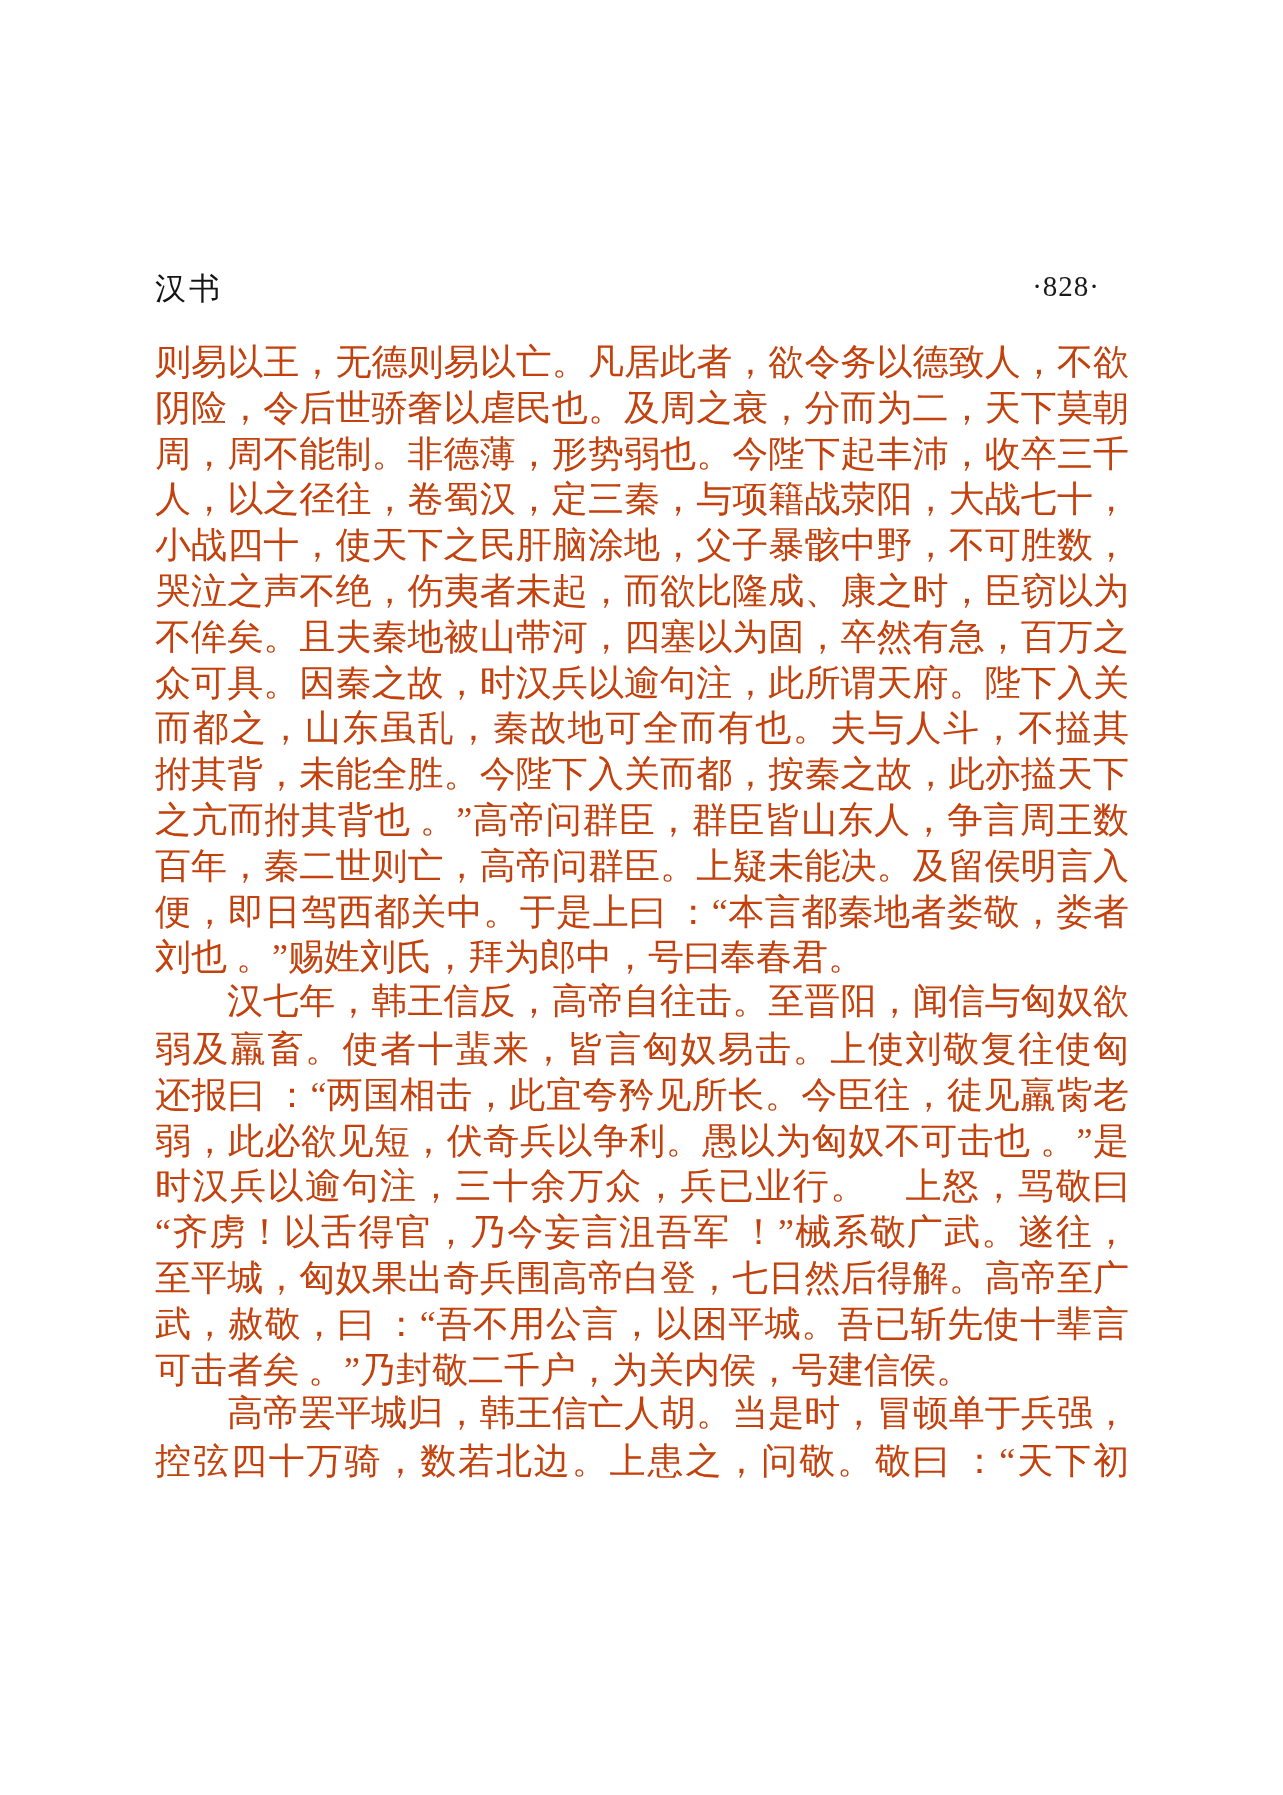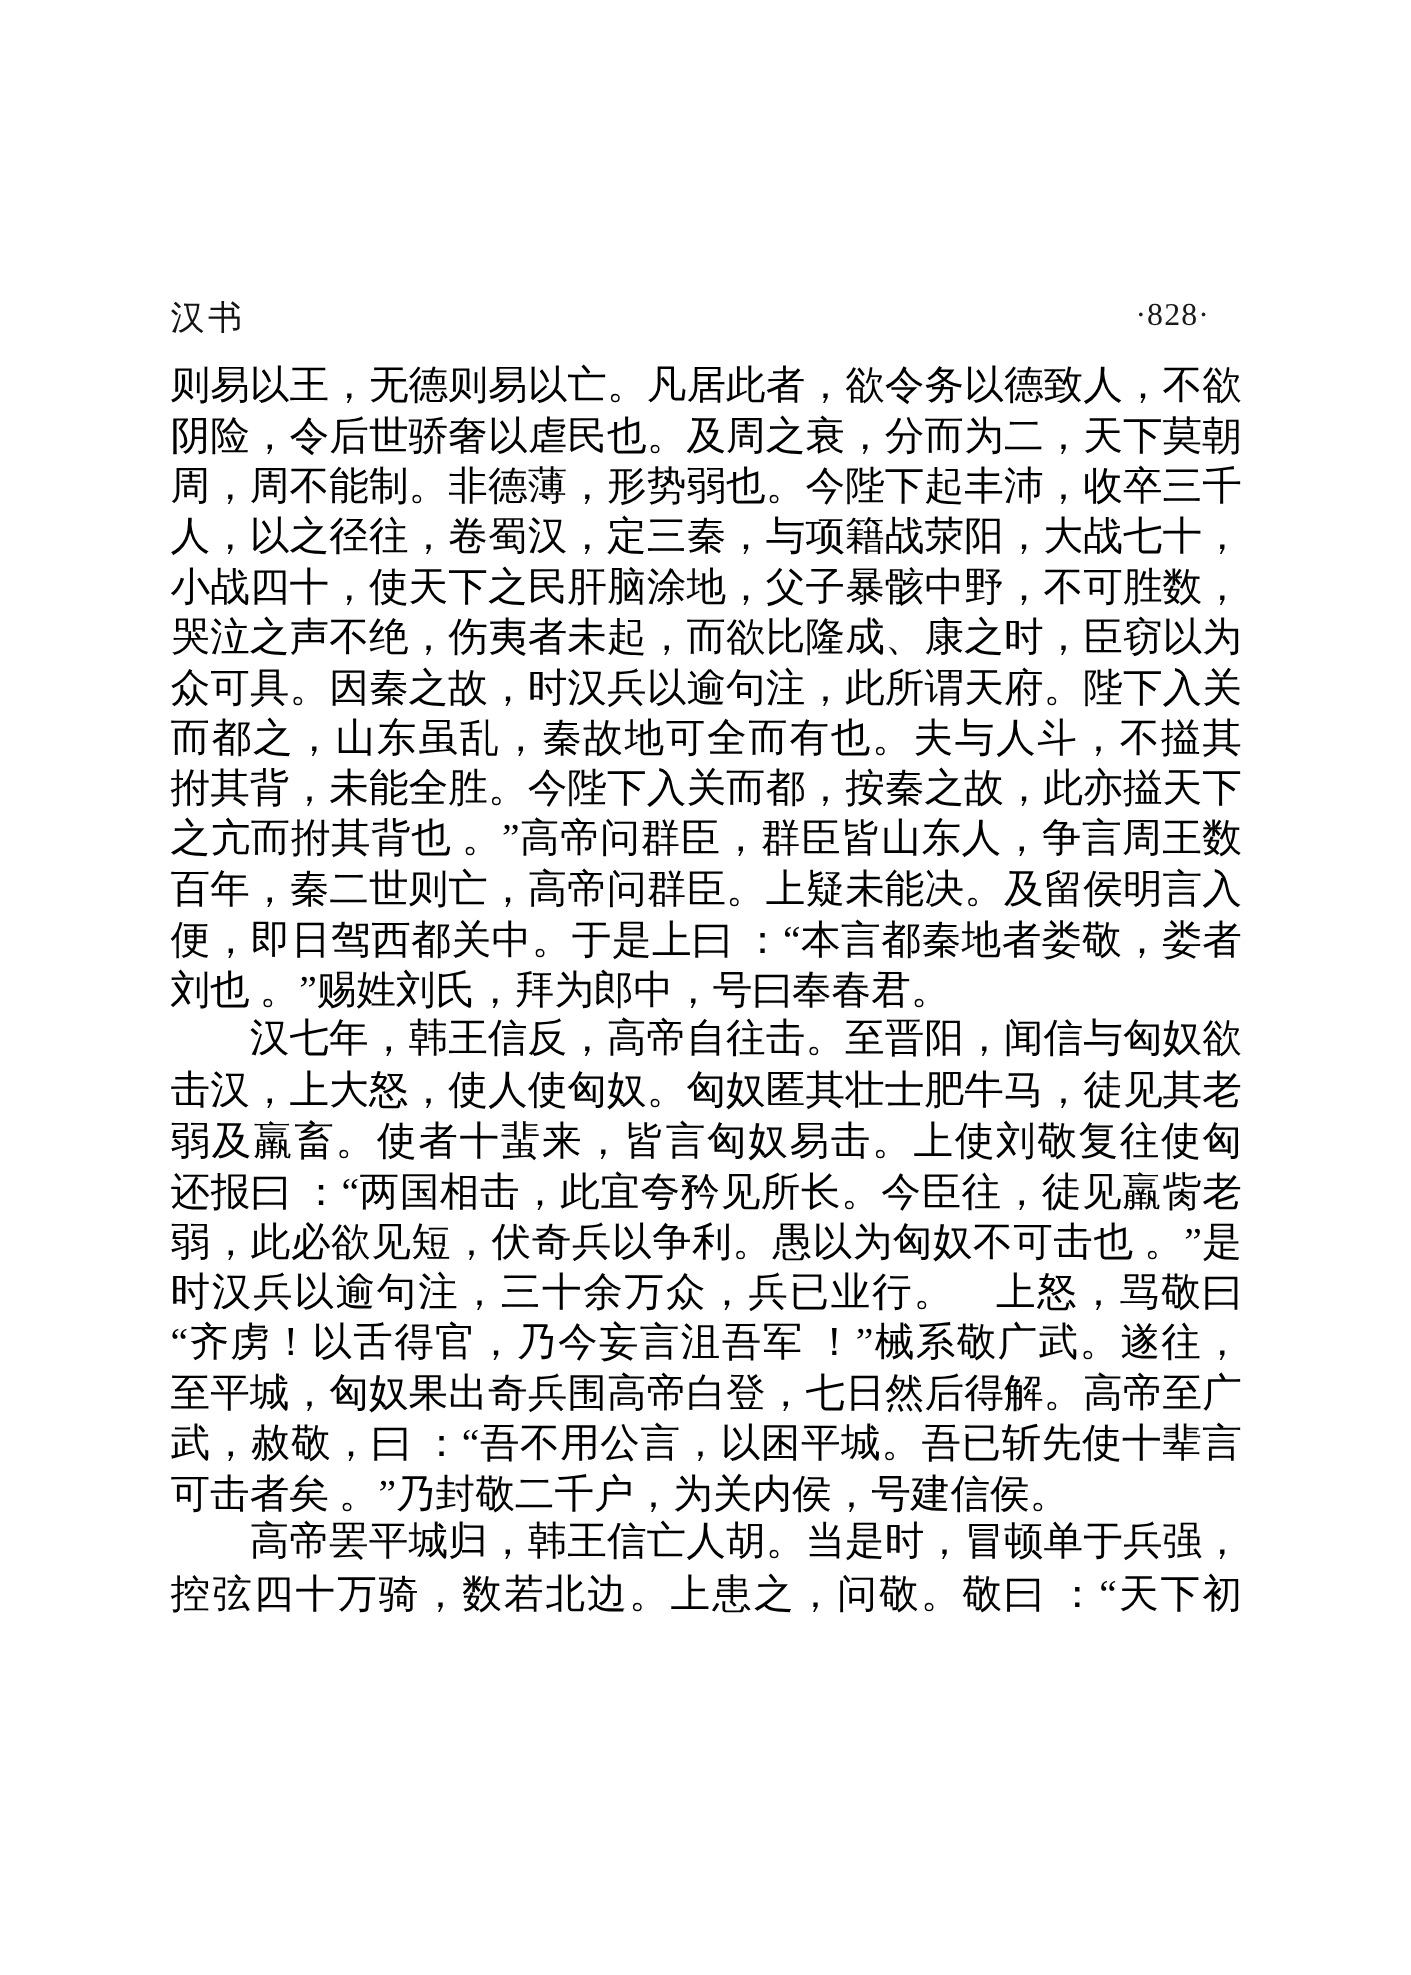--- a/index.html
+++ b/index.html
@@ -35,26 +35,26 @@
   .page-number {
     position: absolute;
     right: 0;
     top: 2px;
     font-size: 29px;
     letter-spacing: 1px;
     color: #1a1a1a;
   }
   .body-text {
     position: absolute;
-    top: 328px;
+    top: 340px;
     left: 155px;
     width: 974px;
     font-size: 36px;
     line-height: 45.8px;
-    color: #000000;
+    color: #c2410c;
   }
   .paragraph {
     margin: 0;
   }
   .line {
     text-align: justify;
     text-align-last: justify;
     text-justify: inter-ideograph;
     white-space: normal;
     height: 45.8px;
@@ -77,31 +77,31 @@
     <span class="page-number">·828·</span>
   </div>
   <div class="body-text">
       <div class="paragraph">
         <div class="line">则易以王，无德则易以亡。凡居此者，欲令务以德致人，不欲</div>
         <div class="line">阴险，令后世骄奢以虐民也。及周之衰，分而为二，天下莫朝</div>
         <div class="line">周，周不能制。非德薄，形势弱也。今陛下起丰沛，收卒三千</div>
         <div class="line">人，以之径往，卷蜀汉，定三秦，与项籍战荥阳，大战七十，</div>
         <div class="line">小战四十，使天下之民肝脑涂地，父子暴骸中野，不可胜数，</div>
         <div class="line">哭泣之声不绝，伤夷者未起，而欲比隆成、康之时，臣窃以为</div>
+        <div class="line">不侔矣。且夫秦地被山带河，四塞以为固，卒然有急，百万之</div>
         <div class="line">众可具。因秦之故，时汉兵以逾句注，此所谓天府。陛下入关</div>
         <div class="line">而都之，山东虽乱，秦故地可全而有也。夫与人斗，不搤其亢，</div>
         <div class="line">拊其背，未能全胜。今陛下入关而都，按秦之故，此亦搤天下</div>
         <div class="line">之亢而拊其背也 。”高帝问群臣，群臣皆山东人，争言周王数</div>
         <div class="line">百年，秦二世则亡，高帝问群臣。上疑未能决。及留侯明言入关</div>
         <div class="line">便，即日驾西都关中。于是上曰 ：“本言都秦地者娄敬，娄者</div>
         <div class="line flush">刘也 。”赐姓刘氏，拜为郎中，号曰奉春君。</div>
       </div>
       <div class="paragraph">
         <div class="line indent">汉七年，韩王信反，高帝自往击。至晋阳，闻信与匈奴欲</div>
-        <div class="line">击汉，上大怒，使人使匈奴。匈奴匿其壮士肥牛马，徒见其老</div>
         <div class="line">弱及羸畜。使者十蜚来，皆言匈奴易击。上使刘敬复往使匈奴，</div>
         <div class="line">还报曰 ：“两国相击，此宜夸矜见所长。今臣往，徒见羸胔老</div>
         <div class="line">弱，此必欲见短，伏奇兵以争利。愚以为匈奴不可击也 。”是</div>
         <div class="line">时汉兵以逾句注，三十余万众，兵已业行。　上怒，骂敬曰 ：</div>
         <div class="line">“齐虏！以舌得官，乃今妄言沮吾军 ！”械系敬广武。遂往，</div>
         <div class="line">至平城，匈奴果出奇兵围高帝白登，七日然后得解。高帝至广</div>
         <div class="line">武，赦敬，曰 ：“吾不用公言，以困平城。吾已斩先使十辈言</div>
         <div class="line flush">可击者矣 。”乃封敬二千户，为关内侯，号建信侯。</div>
       </div>
       <div class="paragraph">

